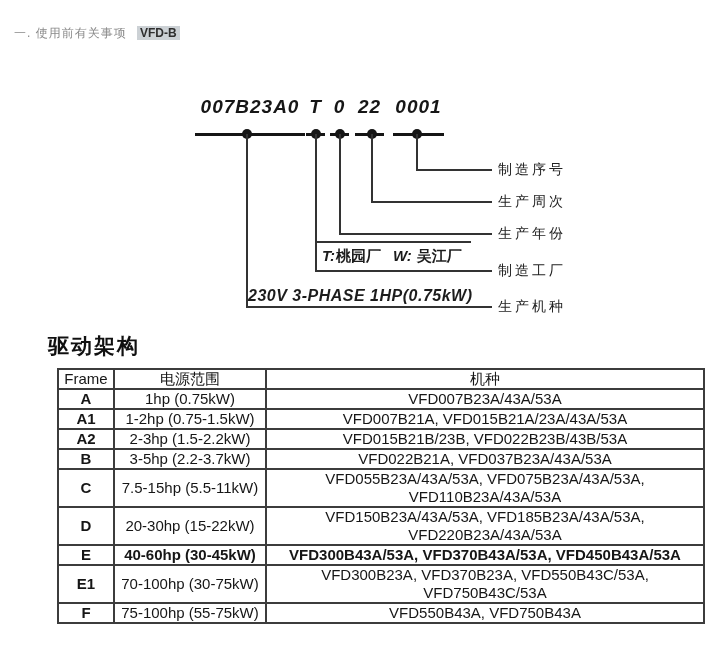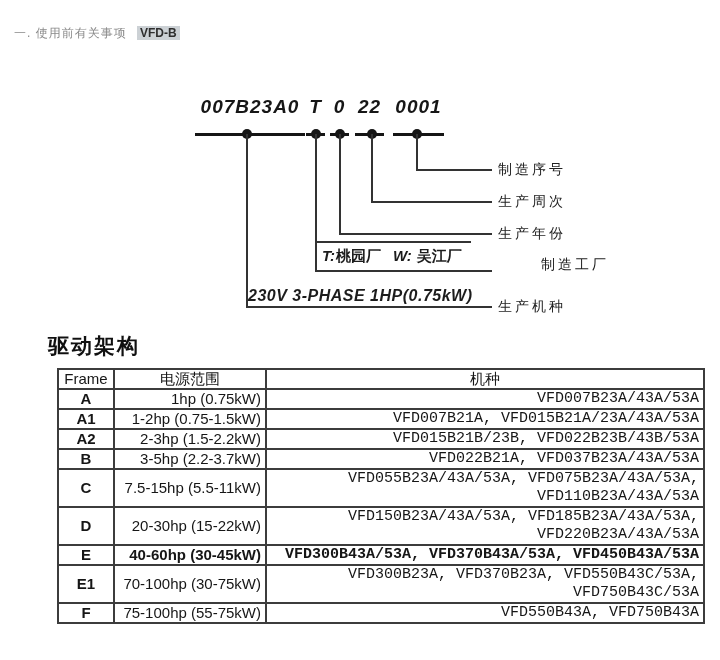--- a/index.html
+++ b/index.html
@@ -32,37 +32,37 @@
   .v4{left:371px;height:69px;}
   .v5{left:416px;height:37px;}
   .hline{position:absolute;height:2px;background:#333;}
   .h5{top:169px;left:416px;width:76px;}
   .h4{top:201px;left:371px;width:121px;}
   .h3{top:233px;left:339px;width:153px;}
   .h2{top:270px;left:315px;width:177px;}
   .h1{top:306px;left:246px;width:246px;}
   .note-toprule{top:241px;left:315px;width:156px;}
   .callout{position:absolute;left:498px;font-size:14px;letter-spacing:3px;color:#222;white-space:nowrap;}
-  .c5{top:161px;}.c4{top:193px;}.c3{top:225px;}.c2{top:256px;margin-left:43px;}.c1{top:298px;}
+  .c5{top:161px;}.c4{top:193px;}.c3{top:225px;}.c2{top:262px;}.c1{top:298px;}
   .factory-note{position:absolute;left:322px;top:247px;font-size:15px;font-weight:bold;color:#1c1c1c;white-space:nowrap;}
   .factory-note .lat{font-style:italic;margin-right:1px;}
   .factory-note .gap{display:inline-block;width:12px;}
   .model-note{position:absolute;left:248px;top:287px;font-size:16px;font-weight:bold;font-style:italic;
     color:#1c1c1c;white-space:nowrap;letter-spacing:0.5px;}
   
   .frame-table{position:absolute;left:57px;top:368px;width:646px;border-collapse:collapse;
     font-size:15px;color:#161616;table-layout:fixed;}
   .frame-table th,.frame-table td{border:2px solid #3c3c3c;padding:0 4px;line-height:18px;vertical-align:middle;margin-left:28px;}
   .frame-table th{font-weight:normal;text-align:center;height:18px;}
   .frame-table col.c-frame{width:56px;}
   .frame-table col.c-power{width:152px;}
   .frame-table col.c-models{width:438px;}
   .frame-table td.frame{font-weight:bold;text-align:center;}
-  .frame-table td.power,.frame-table td.models{text-align:right;}
-  .frame-table td.models{white-space:pre-line;font-family:Liberation Mono, monospace;}
+  .frame-table td.power,.frame-table td.models{text-align:center;}
+  .frame-table td.models{white-space:pre-line;}
   .frame-table tr.rs td{height:17px;}
   .frame-table tr.rt td{height:36px;}
   .frame-table tr.bold-row td{font-weight:bold;}
 </style>
 </head>
 <body>
 
 <div class="page">
 
   <div class="doc-header">

